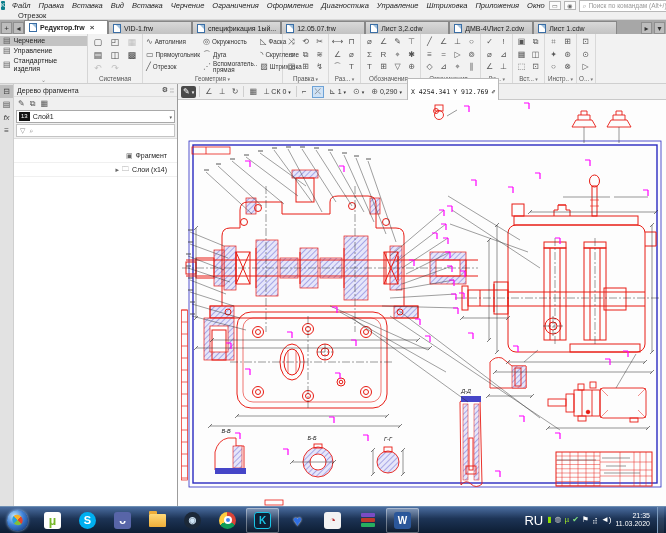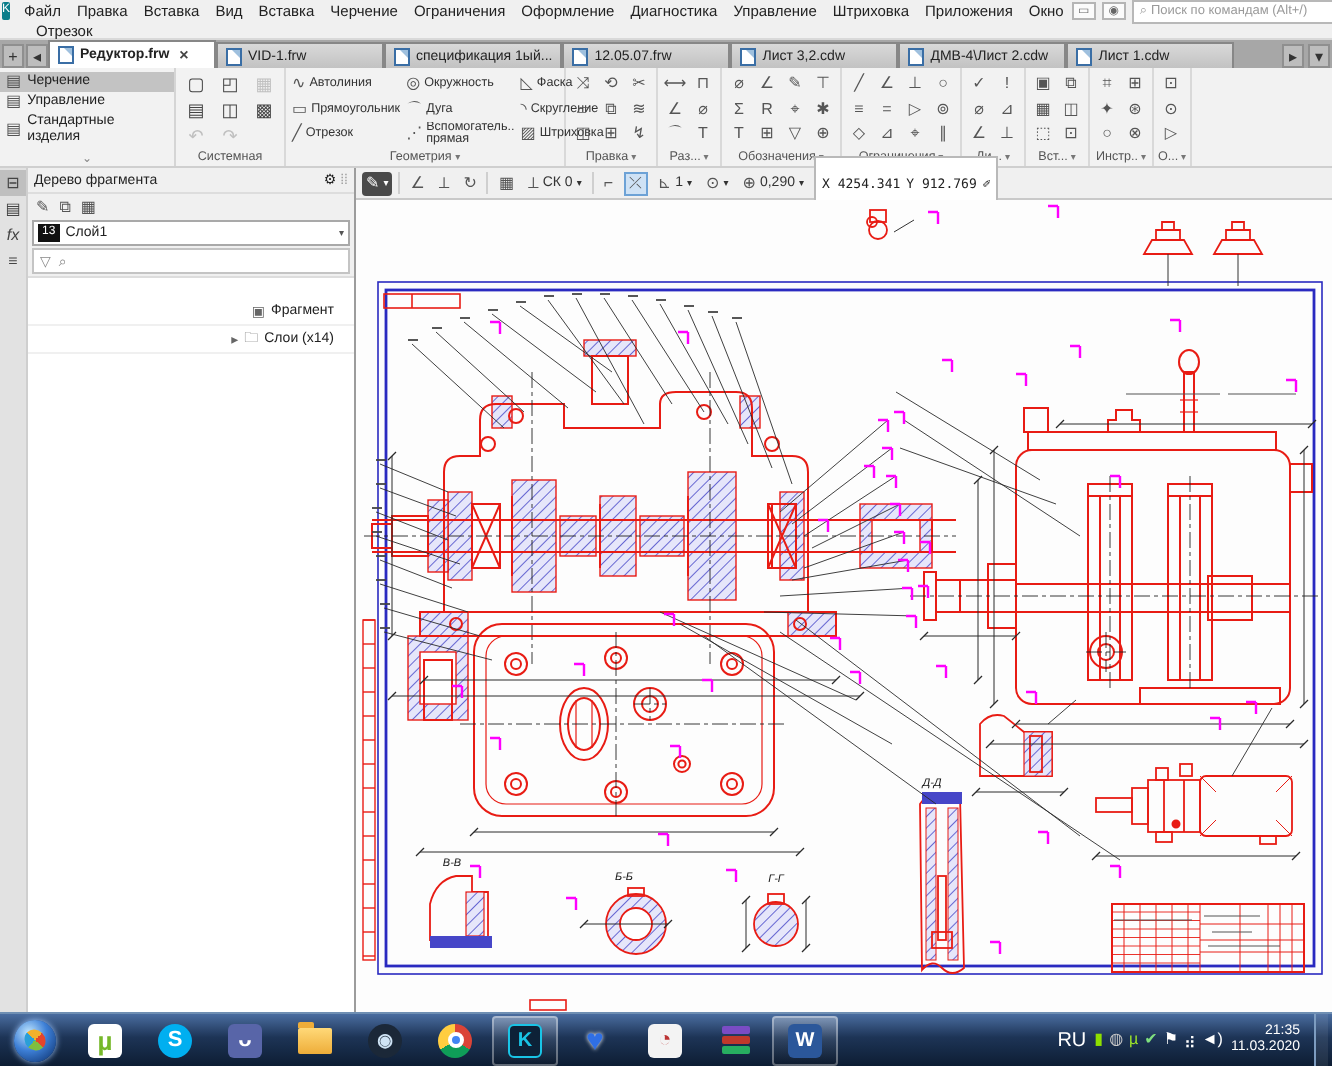--- a/index.html
+++ b/index.html
@@ -83,35 +83,35 @@
 
   
   .taskbar{position:absolute;left:0;top:506px;width:666px;height:27px;background:linear-gradient(#4a6da0,#1d3456 45%,#0d1d33);border-top:1px solid #6f8fb3;display:flex;align-items:center;}
   .tb-btn{width:33px;height:25px;display:flex;align-items:center;justify-content:center;margin:0 1px;border-radius:2px;}
   .tb-btn.open{background:linear-gradient(rgba(255,255,255,.32),rgba(255,255,255,.08) 50%,rgba(0,0,0,.15));box-shadow:inset 0 0 0 1px rgba(255,255,255,.35);}
   .orb{width:21px;height:21px;border-radius:50%;background:radial-gradient(circle at 35% 30%,#bfe6ff,#3d7fd6 45%,#123a7a 90%);display:flex;align-items:center;justify-content:center;box-shadow:0 0 3px #9cc6ff;}
   .orb i{width:11px;height:10px;border-radius:50%;background:conic-gradient(#e4452c 0 90deg,#7fbe3f 0 180deg,#2a9fd8 0 270deg,#f3b02c 0 360deg);transform:rotate(45deg);display:block;}
   .rsq{width:17px;height:17px;border-radius:3px;display:flex;align-items:center;justify-content:center;font-weight:bold;}
   .tray{margin-left:auto;display:flex;align-items:center;gap:4px;color:#fff;padding-right:2px;}
   .tray .ti{font-size:8px;line-height:10px;}
-  .tray .lang{font-size:10px;}
+  .tray .lang{font-size:13px;}
   .clock{text-align:right;font-size:7px;line-height:8px;padding-right:3px;}
   .showdesk{width:7px;height:27px;border-left:1px solid #7d9cc0;background:rgba(255,255,255,.08);}
   .books{display:flex;flex-direction:column;gap:1px;}
   .books i{width:14px;height:4px;border-radius:1px;display:block;}
   .folder{position:relative;width:17px;height:13px;background:linear-gradient(#ffd978,#eead39);border-radius:1px;}
   .folder:before{content:"";position:absolute;top:-3px;left:0;width:8px;height:3px;background:#eead39;border-radius:1px 1px 0 0;}
 </style>
 </head>
 <body>
 
 <div class="menubar">
   <div class="menurow1">
     <span class="applogo">K</span>
-    <span style="display:flex;">
+    <span style="display:flex;font-style:italic;">
         <span class="menu-item">Файл</span>
         <span class="menu-item">Правка</span>
         <span class="menu-item">Вставка</span>
         <span class="menu-item">Вид</span>
         <span class="menu-item">Вставка</span>
         <span class="menu-item">Черчение</span>
         <span class="menu-item">Ограничения</span>
         <span class="menu-item">Оформление</span>
         <span class="menu-item">Диагностика</span>
         <span class="menu-item">Управление</span>

